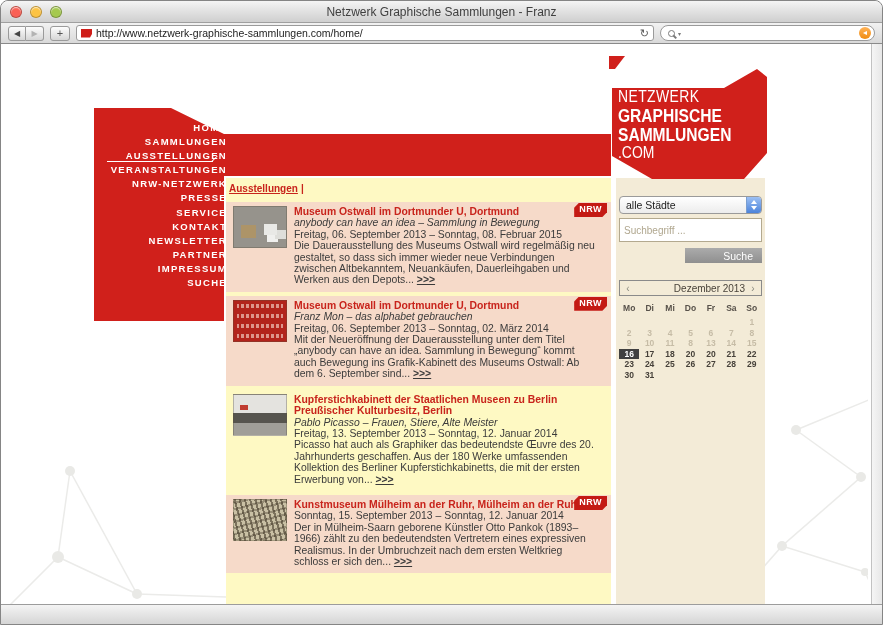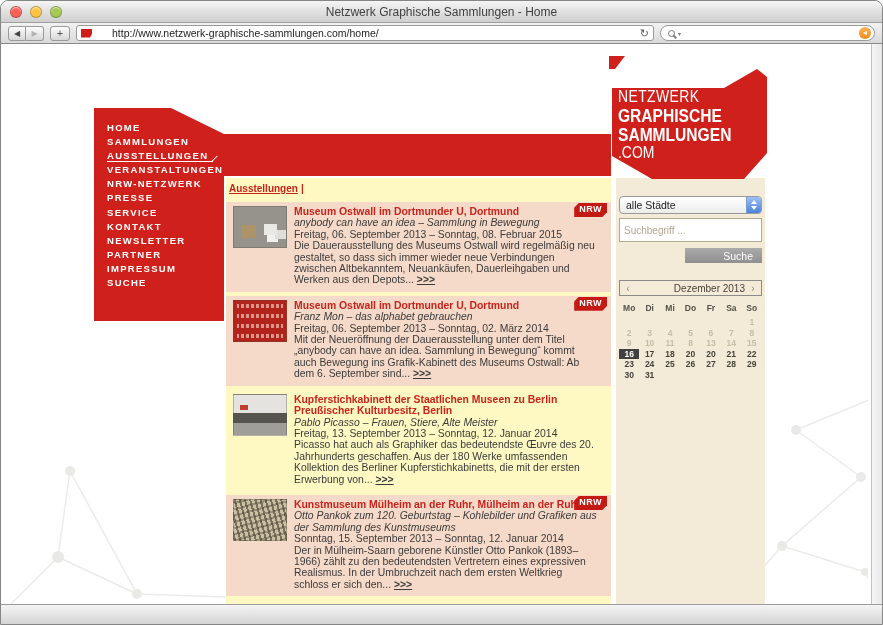--- a/index.html
+++ b/index.html
@@ -27,21 +27,21 @@
     background:linear-gradient(180deg,#f2f2f2,#d9d9d9);
     border-bottom:1px solid #8a8a8a;
   }
   .navbtns{display:flex;}
   .tbtn{height:15px;font-size:8px;color:#444;background:linear-gradient(#fdfdfd,#d6d6d6);
     border:1px solid #9a9a9a;display:flex;align-items:center;justify-content:center;padding:0 5px;}
   .tbtn.back{border-radius:3px 0 0 3px;width:18px;}
   .tbtn.fwd{border-radius:0 3px 3px 0;width:18px;border-left:none;color:#b3b3b3;}
   .tbtn.add{border-radius:3px;width:20px;font-size:11px;color:#555;}
   .urlfield{flex:1;height:16px;background:#fff;border:1px solid #9a9a9a;border-radius:3px;
-    display:flex;align-items:center;gap:20px;padding:0 4px;}
+    display:flex;align-items:center;gap:4px;padding:0 4px;}
   .favicon{width:11px;height:9px;background:#cf1d19;flex:none;
     clip-path:polygon(0 0,100% 0,100% 60%,82% 100%,0 100%);}
   .urltext{font-size:10.5px;color:#222;flex:1;white-space:nowrap;overflow:hidden;}
   .reload{font-size:11px;color:#555;flex:none;line-height:1;}
   .searchfield{width:215px;height:16px;background:#fff;border:1px solid #9a9a9a;border-radius:9px;
     display:flex;align-items:center;gap:3px;padding:0 3px 0 7px;}
   .mag{width:7px;height:7px;border:1.5px solid #7a7a7a;border-radius:50%;position:relative;flex:none;}
   .mag::after{content:"";position:absolute;width:4px;height:1.5px;background:#7a7a7a;
     transform:rotate(45deg);right:-3px;bottom:-2px;}
   .magcaret{font-size:6px;color:#7a7a7a;flex:1;}
@@ -58,21 +58,21 @@
   .page{position:absolute;inset:0;}
   
   .netdeco{position:absolute;inset:0;pointer-events:none;}
   
   .artwork{position:absolute;left:128px;top:2px;width:565px;height:90px;
     background:linear-gradient(100deg,#aab0b2 0%,#b6bcbf 40%,#b2b8bb 75%,#a8adaf 100%);overflow:hidden;}
   .artcaption{position:absolute;top:3px;right:6px;font-size:7.5px;color:#5f5f5f;}
   .redshape{position:absolute;left:93px;top:64px;width:517px;height:213px;}
   .mainnav{position:absolute;left:106px;top:77px;list-style:none;z-index:4;width:120px;}
   .mainnav li{position:relative;line-height:14.1px;height:14.1px;color:#fff;
-    font-size:9.5px;font-weight:bold;letter-spacing:1.3px;cursor:pointer;white-space:nowrap;}
+    font-size:9.5px;font-weight:bold;letter-spacing:1.3px;cursor:pointer;white-space:nowrap;text-align:right;}
   .mainnav li.active::before{content:"";position:absolute;left:0;bottom:1px;width:106px;height:1px;background:#fff;}
   .mainnav li.active::after{content:"";position:absolute;left:105px;bottom:1px;width:8px;height:1px;
     background:#fff;transform:rotate(-45deg);transform-origin:left bottom;}
   .logo{position:absolute;left:608px;top:12px;width:160px;height:123px;z-index:5;}
   .logotext{position:absolute;left:617px;top:44px;z-index:6;color:#fff;
     transform:scaleX(.82);transform-origin:left top;white-space:nowrap;}
   .logotext .l1{font-size:17px;line-height:18px;font-weight:normal;letter-spacing:.5px;}
   .logotext .l2,.logotext .l3{font-size:19px;line-height:19px;font-weight:bold;letter-spacing:0;}
   .logotext .l4{font-size:17px;line-height:18px;font-weight:normal;}
   
@@ -141,21 +141,21 @@
 <body>
 
 <div class="window">
 
   <div class="titlebar">
     <div class="lights">
       <span class="light red"></span>
       <span class="light yellow"></span>
       <span class="light green"></span>
     </div>
-    <span class="wintitle">Netzwerk Graphische Sammlungen - Home</span>
+    <span class="wintitle">Netzwerk Graphische Sammlungen - Franz</span>
   </div>
 
   <div class="toolbar">
     <div class="navbtns">
       <span class="tbtn back">◀</span>
       <span class="tbtn fwd">▶</span>
     </div>
     <span class="tbtn add">+</span>
     <div class="urlfield">
       <span class="favicon"></span>
@@ -262,21 +262,20 @@
       <p class="exdate">Freitag, 13. September 2013 – Sonntag, 12. Januar 2014</p>
       <p class="exdesc"><span>Picasso hat auch als Graphiker das bedeutendste Œuvre des 20. Jahrhunderts geschaffen. Aus der 180 Werke umfassenden Kollektion des Berliner Kupferstichkabinetts, die mit der ersten Erwerbung von...</span>
         <a class="more">&gt;&gt;&gt;</a></p>
     </div>
   </article>
               <article class="exh nrw">
     <span class="badge">NRW</span>
     <div class="thumb thumb-etching"></div>
     <div class="txt">
       <h3 class="museum">Kunstmuseum Mülheim an der Ruhr, Mülheim an der Ruhr</h3>
-      <p class="extitle">Otto Pankok zum 120. Geburtstag – Kohlebilder und Grafiken aus der Sammlung des Kunstmuseums</p>
       <p class="exdate">Sonntag, 15. September 2013 – Sonntag, 12. Januar 2014</p>
       <p class="exdesc"><span>Der in Mülheim-Saarn geborene Künstler Otto Pankok (1893–1966) zählt zu den bedeutendsten Vertretern eines expressiven Realismus. In der Umbruchzeit nach dem ersten Weltkrieg schloss er sich den...</span>
         <a class="more">&gt;&gt;&gt;</a></p>
     </div>
   </article>
               <article class="exh">
     
     
     
   </article>

